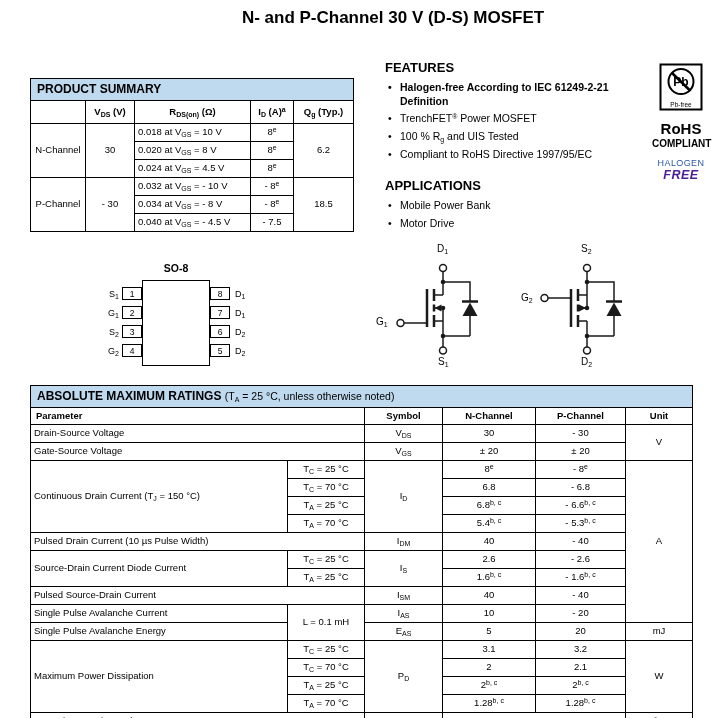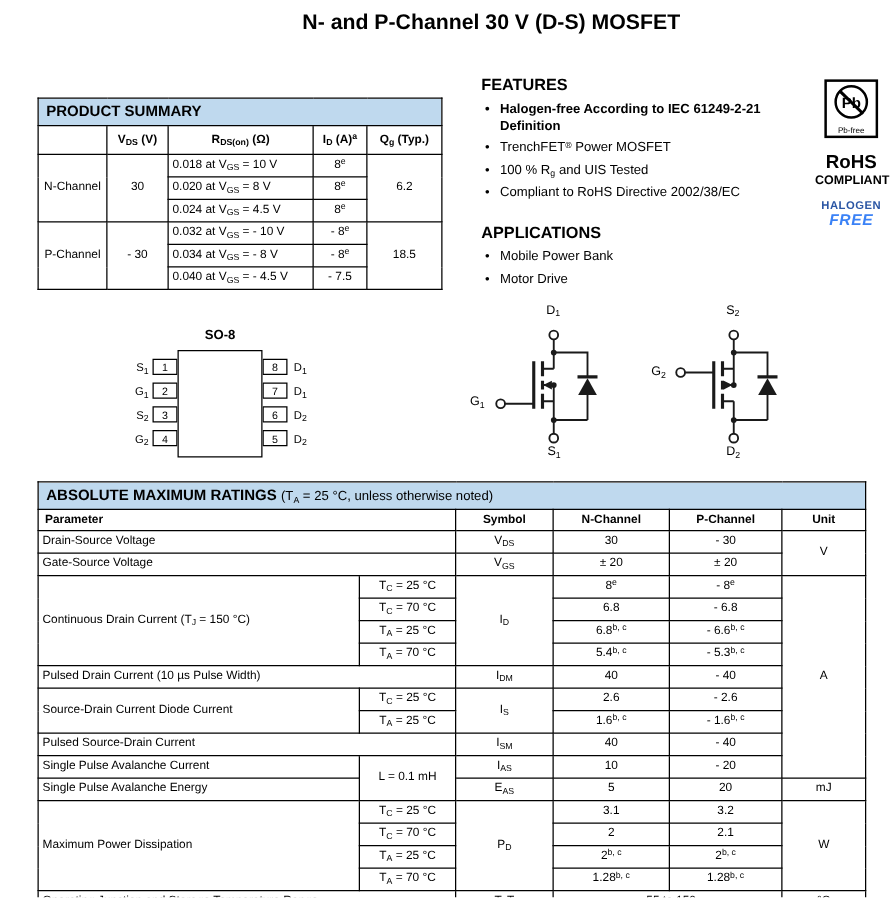--- a/index.html
+++ b/index.html
@@ -33,21 +33,21 @@
   .features ul { margin:0; padding:0; list-style:none; }
   .features li { font-size:10.5px; line-height:1.3; padding-left:15px; position:relative; margin-bottom:4px; }
   .features li::before { content:"\2022"; position:absolute; left:3px; }
   .features li.b1 { font-weight:bold; }
   .features .apps { margin-top:17px; }
 
   
   .badges { position:absolute; left:652px; top:63px; width:58px; text-align:center; }
   .rohs { font-size:15px; font-weight:bold; margin-top:6px; line-height:1.1; }
   .compliant { font-size:10px; font-weight:bold; line-height:1.2; }
-  .halogen { font-size:9px; font-weight:bold; margin-top:8px; letter-spacing:0.4px; }
+  .halogen { font-size:9px; font-weight:normal; margin-top:8px; letter-spacing:0.4px; }
   .free { font-size:12.5px; font-weight:bold; font-style:italic; letter-spacing:0.5px; }
 
   
   .so8 { position:absolute; left:102px; top:262px; width:150px; height:114px; }
   .so8-title { position:absolute; left:40px; top:0; width:68px; text-align:center;
                font-weight:bold; font-size:10.5px; }
   .so8-body { position:absolute; left:40px; top:18px; width:68px; height:86px;
               border:1.5px solid #000; box-sizing:border-box; background:#fff; }
   .so8-row { position:absolute; left:0; width:150px; height:15px; display:flex; align-items:center; }
   .pl { width:17px; font-size:9px; }
@@ -123,41 +123,41 @@
     </tr>
   </tbody>
     </table>
 
   <div class="features">
     <h2>FEATURES</h2>
     <ul>
       <li class="b1"><span>Halogen-free According to IEC 61249-2-21 Definition</span></li>
       <li><span>TrenchFET</span><sup>®</sup><span> Power MOSFET</span></li>
       <li><span>100 % R</span><sub>g</sub><span> and UIS Tested</span></li>
-      <li><span>Compliant to RoHS Directive 2002/38/EC</span></li>
+      <li><span>Compliant to RoHS Directive 1997/95/EC</span></li>
     </ul>
     <h2 class="apps">APPLICATIONS</h2>
     <ul>
       <li>Mobile Power Bank</li>
       <li>Motor Drive</li>
     </ul>
   </div>
 
   <div class="badges">
     <svg width="44" height="48" viewBox="0 0 44 48">
       <rect x="1.5" y="1.5" width="41" height="45" fill="none" stroke="#000" stroke-width="2"></rect>
       <circle cx="22" cy="18.5" r="12.5" fill="none" stroke="#000" stroke-width="2"></circle>
       <text x="22" y="23" text-anchor="middle" font-size="12" font-weight="bold"><tspan>Pb</tspan></text>
       <line x1="12.5" y1="9.5" x2="31.5" y2="28" stroke="#000" stroke-width="2.5"></line>
       <text x="22" y="43.5" text-anchor="middle" font-size="6.5"><tspan>Pb-free</tspan></text>
     </svg>
     <div class="rohs">RoHS</div>
     <div class="compliant">COMPLIANT</div>
     <div class="halogen" style="color:#2b56a4">HALOGEN</div>
-    <div class="free" style="color:#3b82f6">FREE</div>
+    <div class="free" style="color:#4c1d95">FREE</div>
   </div>
 
   <div class="so8">
     <div class="so8-title">SO-8</div>
     <div class="so8-body"></div>
     <div class="so8-row" style="top:24px">
       <span class="pl r"><span>S</span><sub>1</sub></span>
       <span class="pbox">1</span>
       <span class="pbox rb">8</span>
       <span class="pl l"><span>D</span><sub>1</sub></span>

